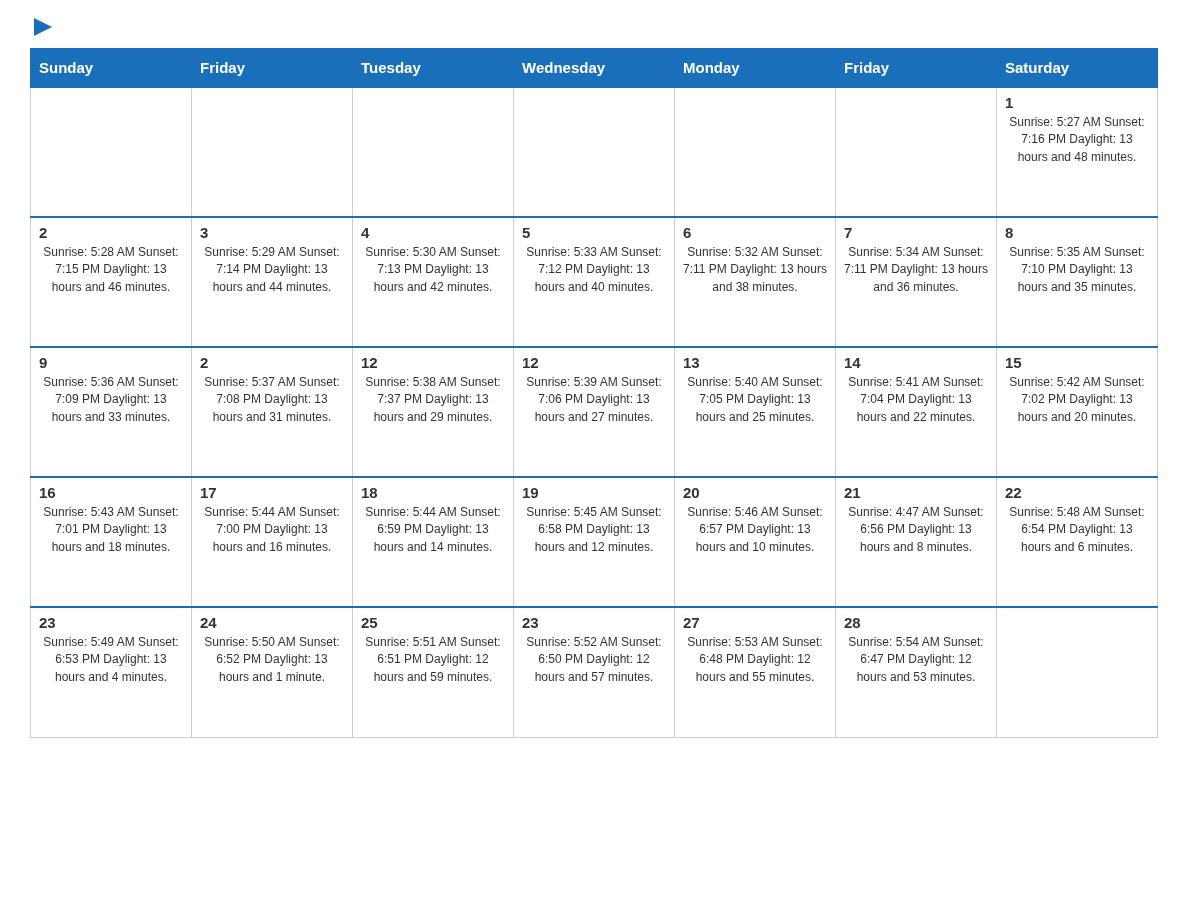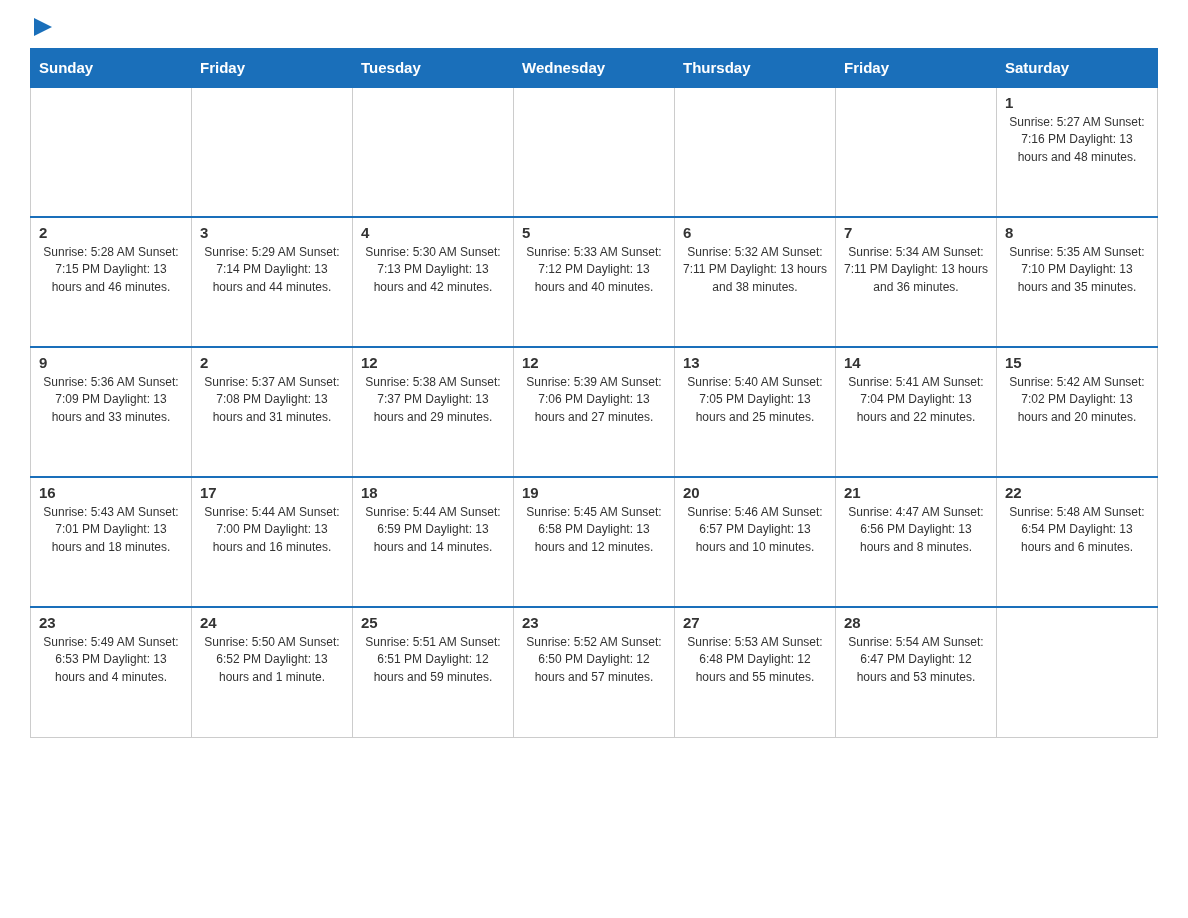--- a/index.html
+++ b/index.html
@@ -126,21 +126,21 @@
   </div>
 </div>
 
 <table class="calendar">
   <thead>
     <tr>
     <th>Sunday</th>
         <th>Friday</th>
         <th>Tuesday</th>
         <th>Wednesday</th>
-        <th>Thursday</th>
+        <th>Monday</th>
         <th>Friday</th>
         <th>Saturday</th>
       </tr>
   </thead>
   <tbody id="calendar-body">
   <tr>
         <td class="empty-cell"></td>
         <td class="empty-cell"></td>
         <td class="empty-cell"></td>
         <td class="empty-cell"></td>

